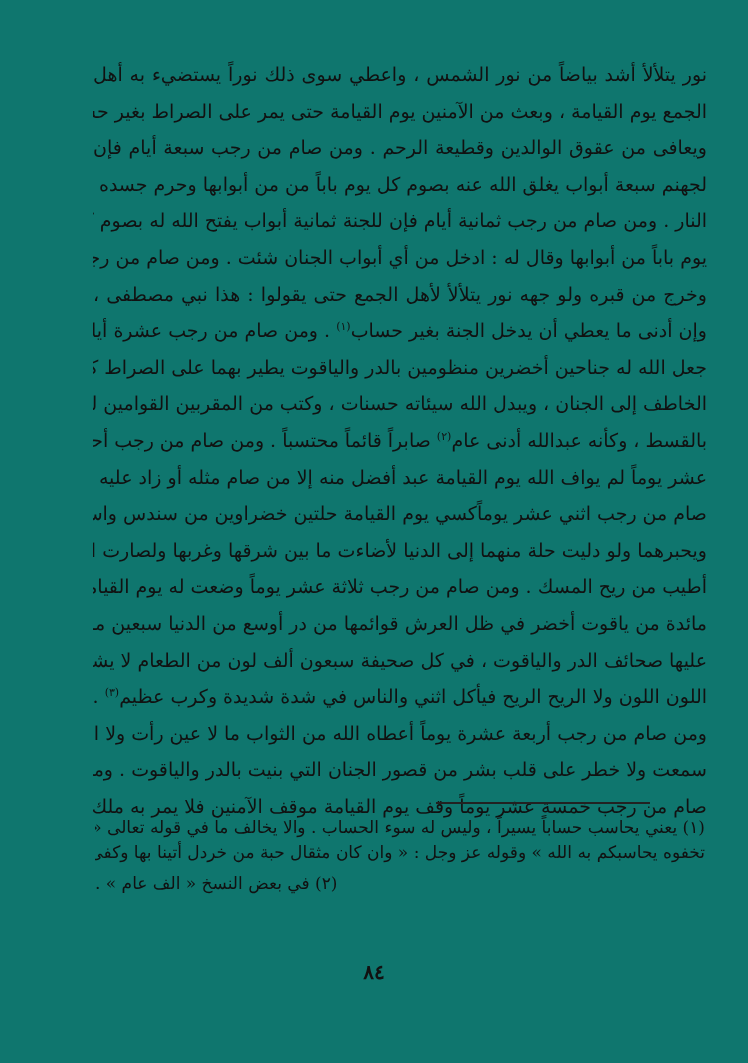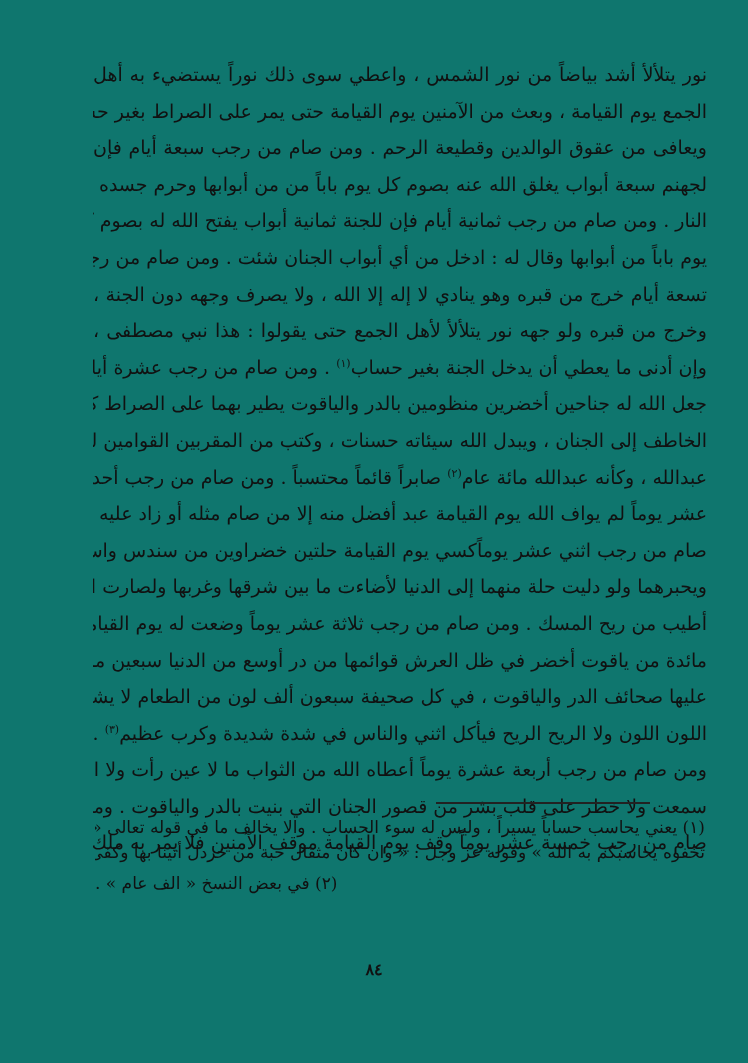--- a/index.html
+++ b/index.html
@@ -76,43 +76,42 @@
     .fn-line.cont {
       text-align: left;
     }
     .fn-gap { height: 6px; }
     .page-number {
       position: absolute;
       left: 350px;
       top: 960px;
       width: 48px;
       text-align: center;
-      font-size: 16px;
+      font-size: 20px;
       font-weight: bold;
       direction: rtl;
     }
   </style>
 </head>
 <body>
 
 <div class="page">
 
   <div class="body-text">
     <span class="line">نور يتلألأ أشد بياضاً من نور الشمس ، واعطي سوى ذلك نوراً يستضيء به أهل</span>
     <span class="line">الجمع يوم القيامة ، وبعث من الآمنين يوم القيامة حتى يمر على الصراط بغير حساب</span>
     <span class="line">ويعافى من عقوق الوالدين وقطيعة الرحم . ومن صام من رجب سبعة أيام فإن</span>
     <span class="line">لجهنم سبعة أبواب يغلق الله عنه بصوم كل يوم باباً من من أبوابها وحرم جسده على</span>
     <span class="line">النار . ومن صام من رجب ثمانية أيام فإن للجنة ثمانية أبواب يفتح الله له بصوم كل</span>
     <span class="line">يوم باباً من أبوابها وقال له : ادخل من أي أبواب الجنان شئت . ومن صام من رجب</span>
-    <span class="line">تسعة أيام خرج من قبره وهو ينادي لا إله إلا الله ، ولا يصرف وجهه دون الجنة ،</span>
     <span class="line">وخرج من قبره ولو جهه نور يتلألأ لأهل الجمع حتى يقولوا : هذا نبي مصطفى ،</span>
     <span class="line"><span>وإن أدنى ما يعطي أن يدخل الجنة بغير حساب</span><sup class="fn-ref">(١)</sup><span> . ومن صام من رجب عشرة أيام</span></span>
     <span class="line">جعل الله له جناحين أخضرين منظومين بالدر والياقوت يطير بهما على الصراط كالبرق</span>
     <span class="line">الخاطف إلى الجنان ، ويبدل الله سيئاته حسنات ، وكتب من المقربين القوامين لله</span>
-    <span class="line"><span>عبدالله ، وكأنه عبدالله مائة عام</span><sup class="fn-ref">(٢)</sup><span> صابراً قائماً محتسباً . ومن صام من رجب أحد</span></span>
+    <span class="line"><span>بالقسط ، وكأنه عبدالله أدنى عام</span><sup class="fn-ref">(٢)</sup><span> صابراً قائماً محتسباً . ومن صام من رجب أحد</span></span>
     <span class="line">عشر يوماً لم يواف الله يوم القيامة عبد أفضل منه إلا من صام مثله أو زاد عليه . ومن</span>
     <span class="line">صام من رجب اثني عشر يوماًكسي يوم القيامة حلتين خضراوين من سندس واستبرق</span>
     <span class="line">ويحبرهما ولو دليت حلة منهما إلى الدنيا لأضاءت ما بين شرقها وغربها ولصارت الدنيا</span>
     <span class="line">أطيب من ريح المسك . ومن صام من رجب ثلاثة عشر يوماً وضعت له يوم القيامة</span>
     <span class="line">مائدة من ياقوت أخضر في ظل العرش قوائمها من در أوسع من الدنيا سبعين مرة ،</span>
     <span class="line">عليها صحائف الدر والياقوت ، في كل صحيفة سبعون ألف لون من الطعام لا يشبه</span>
     <span class="line"><span>اللون اللون ولا الريح الريح فيأكل اثني والناس في شدة شديدة وكرب عظيم</span><sup class="fn-ref">(٣)</sup><span> .</span></span>
     <span class="line">ومن صام من رجب أربعة عشرة يوماً أعطاه الله من الثواب ما لا عين رأت ولا اذن</span>
     <span class="line">سمعت ولا خطر على قلب بشر من قصور الجنان التي بنيت بالدر والياقوت . ومن</span>
     <span class="line last">صام من رجب خمسة عشر يوماً وقف يوم القيامة موقف الآمنين فلا يمر به ملك ولا</span>

